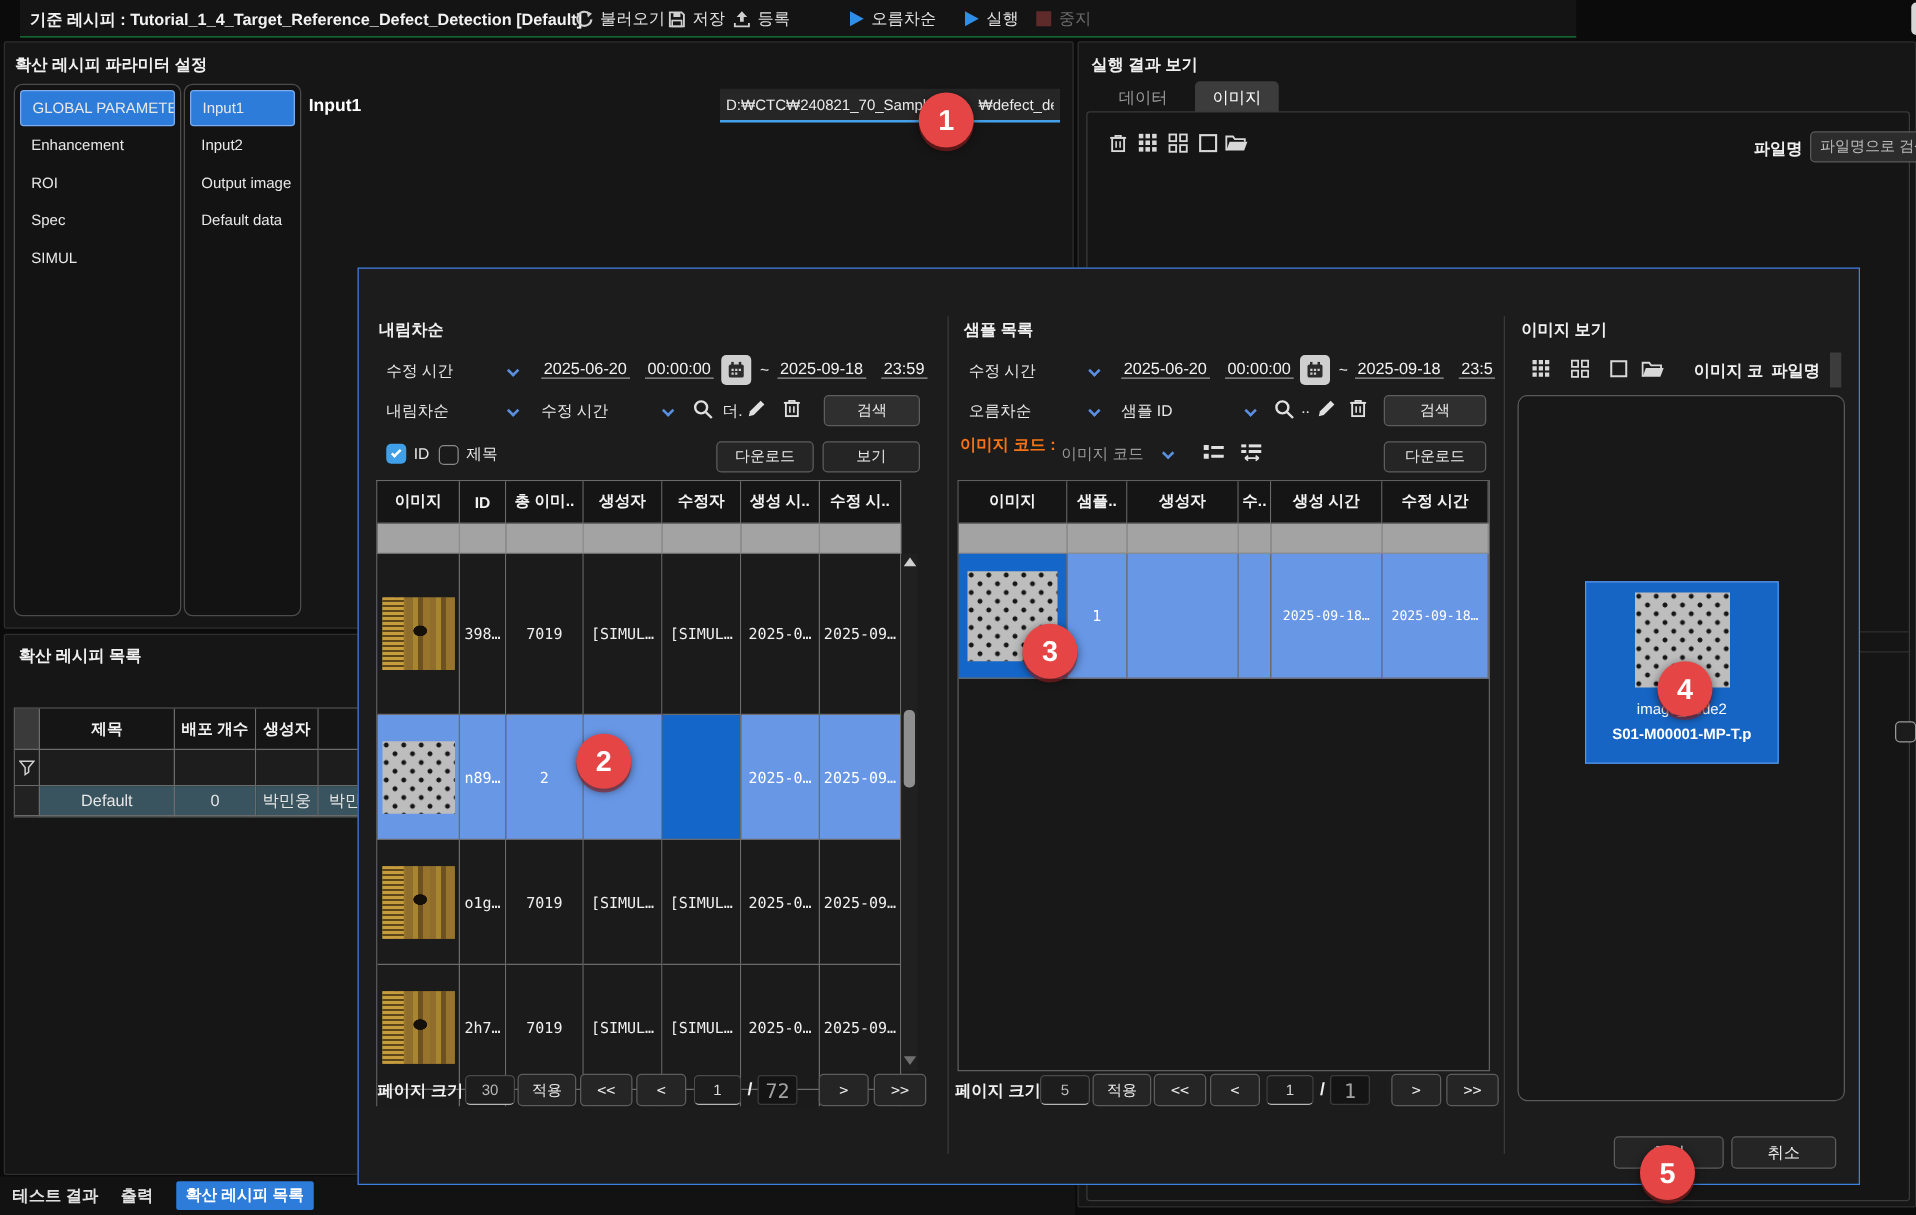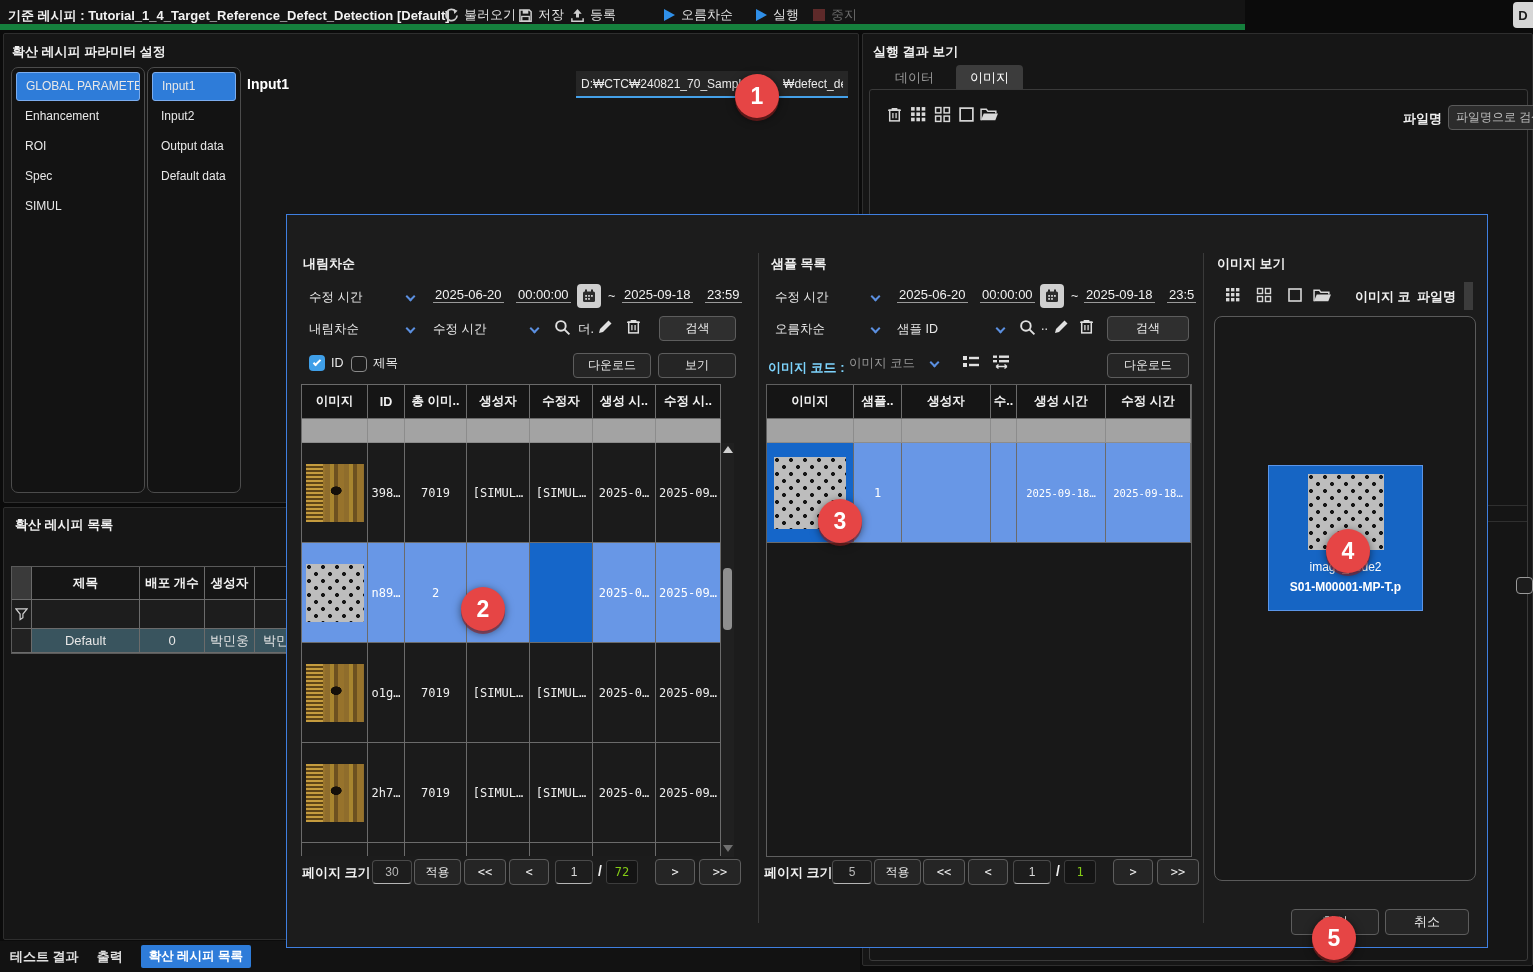--- a/index.html
+++ b/index.html
@@ -29,33 +29,33 @@
 .thumb-dots{background-color:#bdbdbd;background-image:radial-gradient(#161616 1.6px,transparent 2.3px),radial-gradient(#161616 1.6px,transparent 2.3px);background-size:14px 14px;background-position:3px 3px,10px 10px}
 .thumb-wood{background-color:#8a6a2a;background-image:radial-gradient(ellipse 9px 7px at 52% 46%,#15100a 58%,rgba(21,16,10,0) 64%),repeating-linear-gradient(180deg,#c59c3e 0 2px,#5e4517 2px 4px),repeating-linear-gradient(90deg,#8f6d2c 0 5px,#a8852f 5px 9px,#6d5120 9px 13px,#97732c 13px 19px);background-size:100% 100%,30% 100%,100% 100%;background-repeat:no-repeat,no-repeat,repeat;background-position:0 0,0 0,0 0}
 .annot{position:absolute;width:44px;height:44px;border-radius:50%;background:#e64545;color:#fff;font-weight:bold;font-size:23px;display:flex;align-items:center;justify-content:center;z-index:80;box-shadow:0 3px 0 rgba(140,30,30,.6),0 2px 8px rgba(0,0,0,.55)}
 .tabg{font-size:13px;color:#9a9a9a}
 .tabg.on{background:#3c3c3c;color:#fff;border-radius:4px 4px 0 0}
 .check{width:16px;height:16px;border-radius:4px;display:inline-flex;align-items:center;justify-content:center;flex:0 0 auto}
 .check.on{background:#3f9fe8}
 .check.off{background:#1b1b1b;border:1px solid #8a8a8a}
 .checkmark{width:8px;height:4px;border-left:2px solid #fff;border-bottom:2px solid #fff;transform:rotate(-45deg);margin-top:-2px}
 .pginput{background:#1d1d1d;border:1px solid #4a4a4a;border-bottom:1px solid #b5b5b5;border-radius:4px;color:#b9b9b9;font-size:12px;text-align:center}
-.pgbox{background:#141414;border:1px solid #3c3c3c;border-radius:3px;color:#84cc16;font-size:12px;display:flex;align-items:center;justify-content:center;font-family:"DejaVu Sans Mono",monospace}
+.pgbox{background:#141414;border:1px solid #3c3c3c;border-radius:3px;color:#a3a3a3;font-size:16px;display:flex;align-items:center;justify-content:center;font-family:"DejaVu Sans Mono",monospace}
 .icon{display:inline-flex;align-items:center;justify-content:center;flex:0 0 auto}
 .card{position:absolute;left:53px;width:155px;display:flex;flex-direction:column;align-items:center}
 .card .cimg{width:76px;height:76px;margin-top:8px}
 .card .ctext{font-size:12px;color:#fff;margin-top:10px;white-space:nowrap}
 input{outline:none}
 </style>
 </head>
 <body>
 
 <div id="screen">
 
-  <div class="abs" style="left:0;top:0;width:1245px;height:30px;background:#141414;border-bottom:6px solid #15803d">
+  <div class="abs" style="left:16px;top:0;width:1245px;height:30px;background:#141414;border-bottom:1px solid #15803d">
     <div class="abs bold" style="left:8px;top:7px;font-size:13px;color:#f2f2f2;white-space:nowrap">기준 레시피 : Tutorial_1_4_Target_Reference_Defect_Detection [Default]</div>
     <div class="tbtn" style="left:444px;top:0">
       <span class="icon">
           <svg width="15" height="15" viewBox="0 0 16 16">
             <path d="M12.5 3.5 A6 6 0 1 0 14 8" fill="none" stroke="#cfcfcf" stroke-width="1.8"></path>
             <polygon points="10,1 14.5,3 11,6.5" fill="#cfcfcf"></polygon>
           </svg>
         </span>
       <span>불러오기</span>
     </div>
@@ -110,21 +110,21 @@
     <div class="abs listbox" style="left:7px;top:33px;width:134px;height:426px">
       <div class="litem sel">GLOBAL PARAMETER</div>
       <div class="litem">Enhancement</div>
       <div class="litem">ROI</div>
       <div class="litem">Spec</div>
       <div class="litem">SIMUL</div>
     </div>
     <div class="abs listbox" style="left:143px;top:33px;width:94px;height:426px">
       <div class="litem sel">Input1</div>
       <div class="litem">Input2</div>
-      <div class="litem">Output data</div>
+      <div class="litem">Output image</div>
       <div class="litem">Default data</div>
     </div>
     <div class="abs bold" style="left:243px;top:42px;font-size:14px;color:#fff">Input1</div>
     <input class="abs" style="left: 572px; top: 37px; width: 272px; height: 27px; background: rgb(38, 38, 38); border-top: none; border-right: none; border-left: none; border-image: initial; border-bottom: 2px solid rgb(68, 160, 232); color: rgb(234, 234, 234); font-size: 12px; padding: 0px 5px; font-family: &quot;Liberation Sans&quot;, sans-serif;" value="D:₩CTC₩240821_70_SampleR        ₩defect_dete">
   </div>
 
   <div class="abs panel" style="left:3px;top:507px;width:856px;height:433px">
     <div class="abs ptitle" style="left:11px;top:8px">확산 레시피 목록</div>
     <div class="abs" style="left:7px;top:58px;width:420px;background:#181818;border:1px solid #5a5a5a">
       <div class="trow thead" style="height:33px">
@@ -300,21 +300,21 @@
       <div class="trow tfilter" style="height:24px">
         <div class="tc" style="width:66px"></div>
           <div class="tc" style="width:37px"></div>
           <div class="tc" style="width:62px"></div>
           <div class="tc" style="width:63px"></div>
           <div class="tc" style="width:63px"></div>
           <div class="tc" style="width:63px"></div>
           <div class="tc" style="width:65px"></div>
       </div>
 
-      <div class="trow tdata" style="height:100px">
+      <div class="trow tdata" style="height:129px">
         <div class="tc" style="width:66px">
             <span class="thumb-wood" style="width:58px;height:58px;display:block"></span>
           </div>
         <div class="tc" style="width:37px">398…</div>
         <div class="tc" style="width:62px">7019</div>
         <div class="tc" style="width:63px">[SIMUL…</div>
         <div class="tc" style="width:63px">[SIMUL…</div>
         <div class="tc" style="width:63px">2025-0…</div>
         <div class="tc" style="width:65px">2025-09…</div>
       </div>
@@ -422,21 +422,21 @@
       </span>
     <span class="abs icon" style="left:791px;top:103px">
         <svg width="17" height="17" viewBox="0 0 16 16">
           <path d="M2 4 h12 M6 4 V2.5 h4 V4" fill="none" stroke="#e0e0e0" stroke-width="1.4"></path>
           <rect x="3.5" y="4" width="9" height="10" fill="none" stroke="#e0e0e0" stroke-width="1.4"></rect>
           <path d="M6.5 6.5 v5 M9.5 6.5 v5" stroke="#e0e0e0" stroke-width="1.2"></path>
         </svg>
       </span>
     <div class="abs btn" style="left:820px;top:101px;width:82px;height:25px;background:#2f2f2f">검색</div>
 
-    <div class="abs bold" style="left:481px;top:144px;font-size:13px;color:#7dd3fc">이미지 코드 :</div>
+    <div class="abs bold" style="left:481px;top:132px;font-size:13px;color:#f97316">이미지 코드 :</div>
     <div class="abs" style="left:562px;top:140px;font-size:12.5px;color:#9a9a9a">이미지 코드</div>
     <span class="abs chev" style="left:644px;top:144px"></span>
     <span class="abs icon" style="left:675px;top:139px">
         <svg width="18" height="16" viewBox="0 0 18 16">
           <g fill="#e0e0e0">
             <rect x="1" y="2" width="4" height="4"></rect>
             <rect x="7" y="2.8" width="10" height="2.4"></rect>
             <rect x="1" y="9" width="4" height="4"></rect>
             <rect x="7" y="9.8" width="10" height="2.4"></rect>
           </g>

